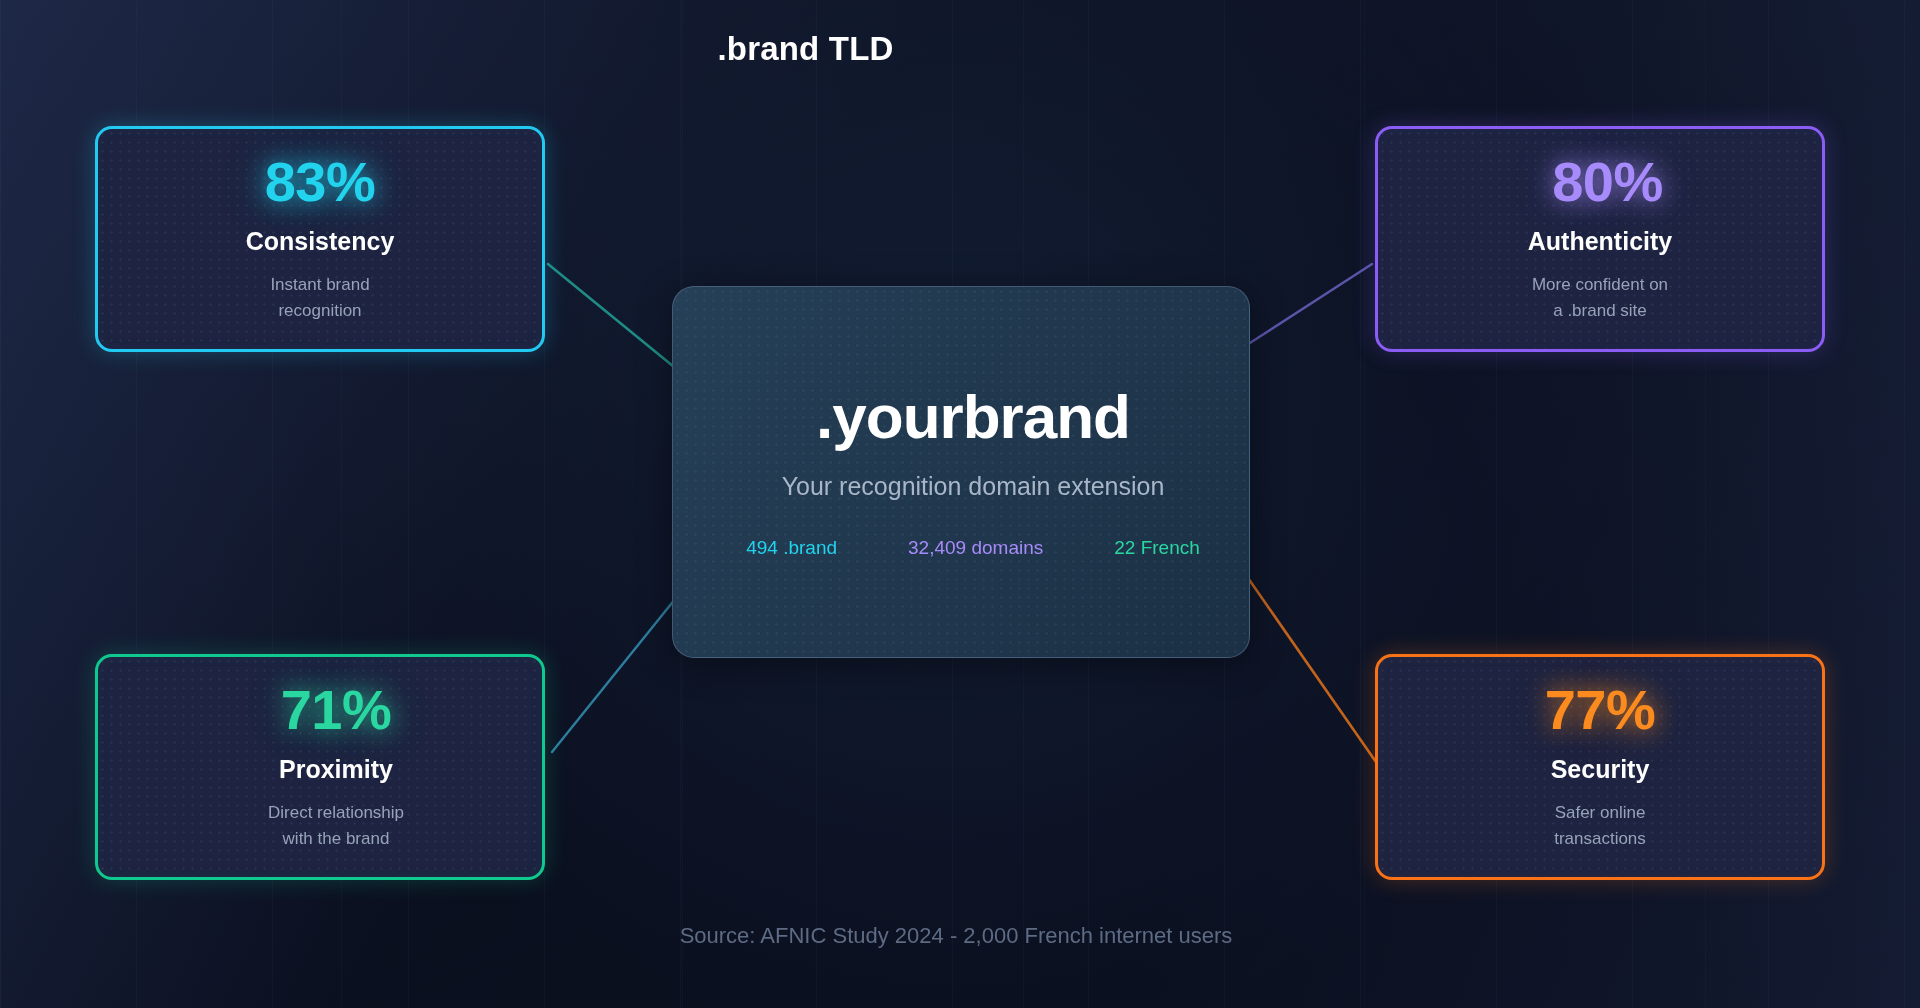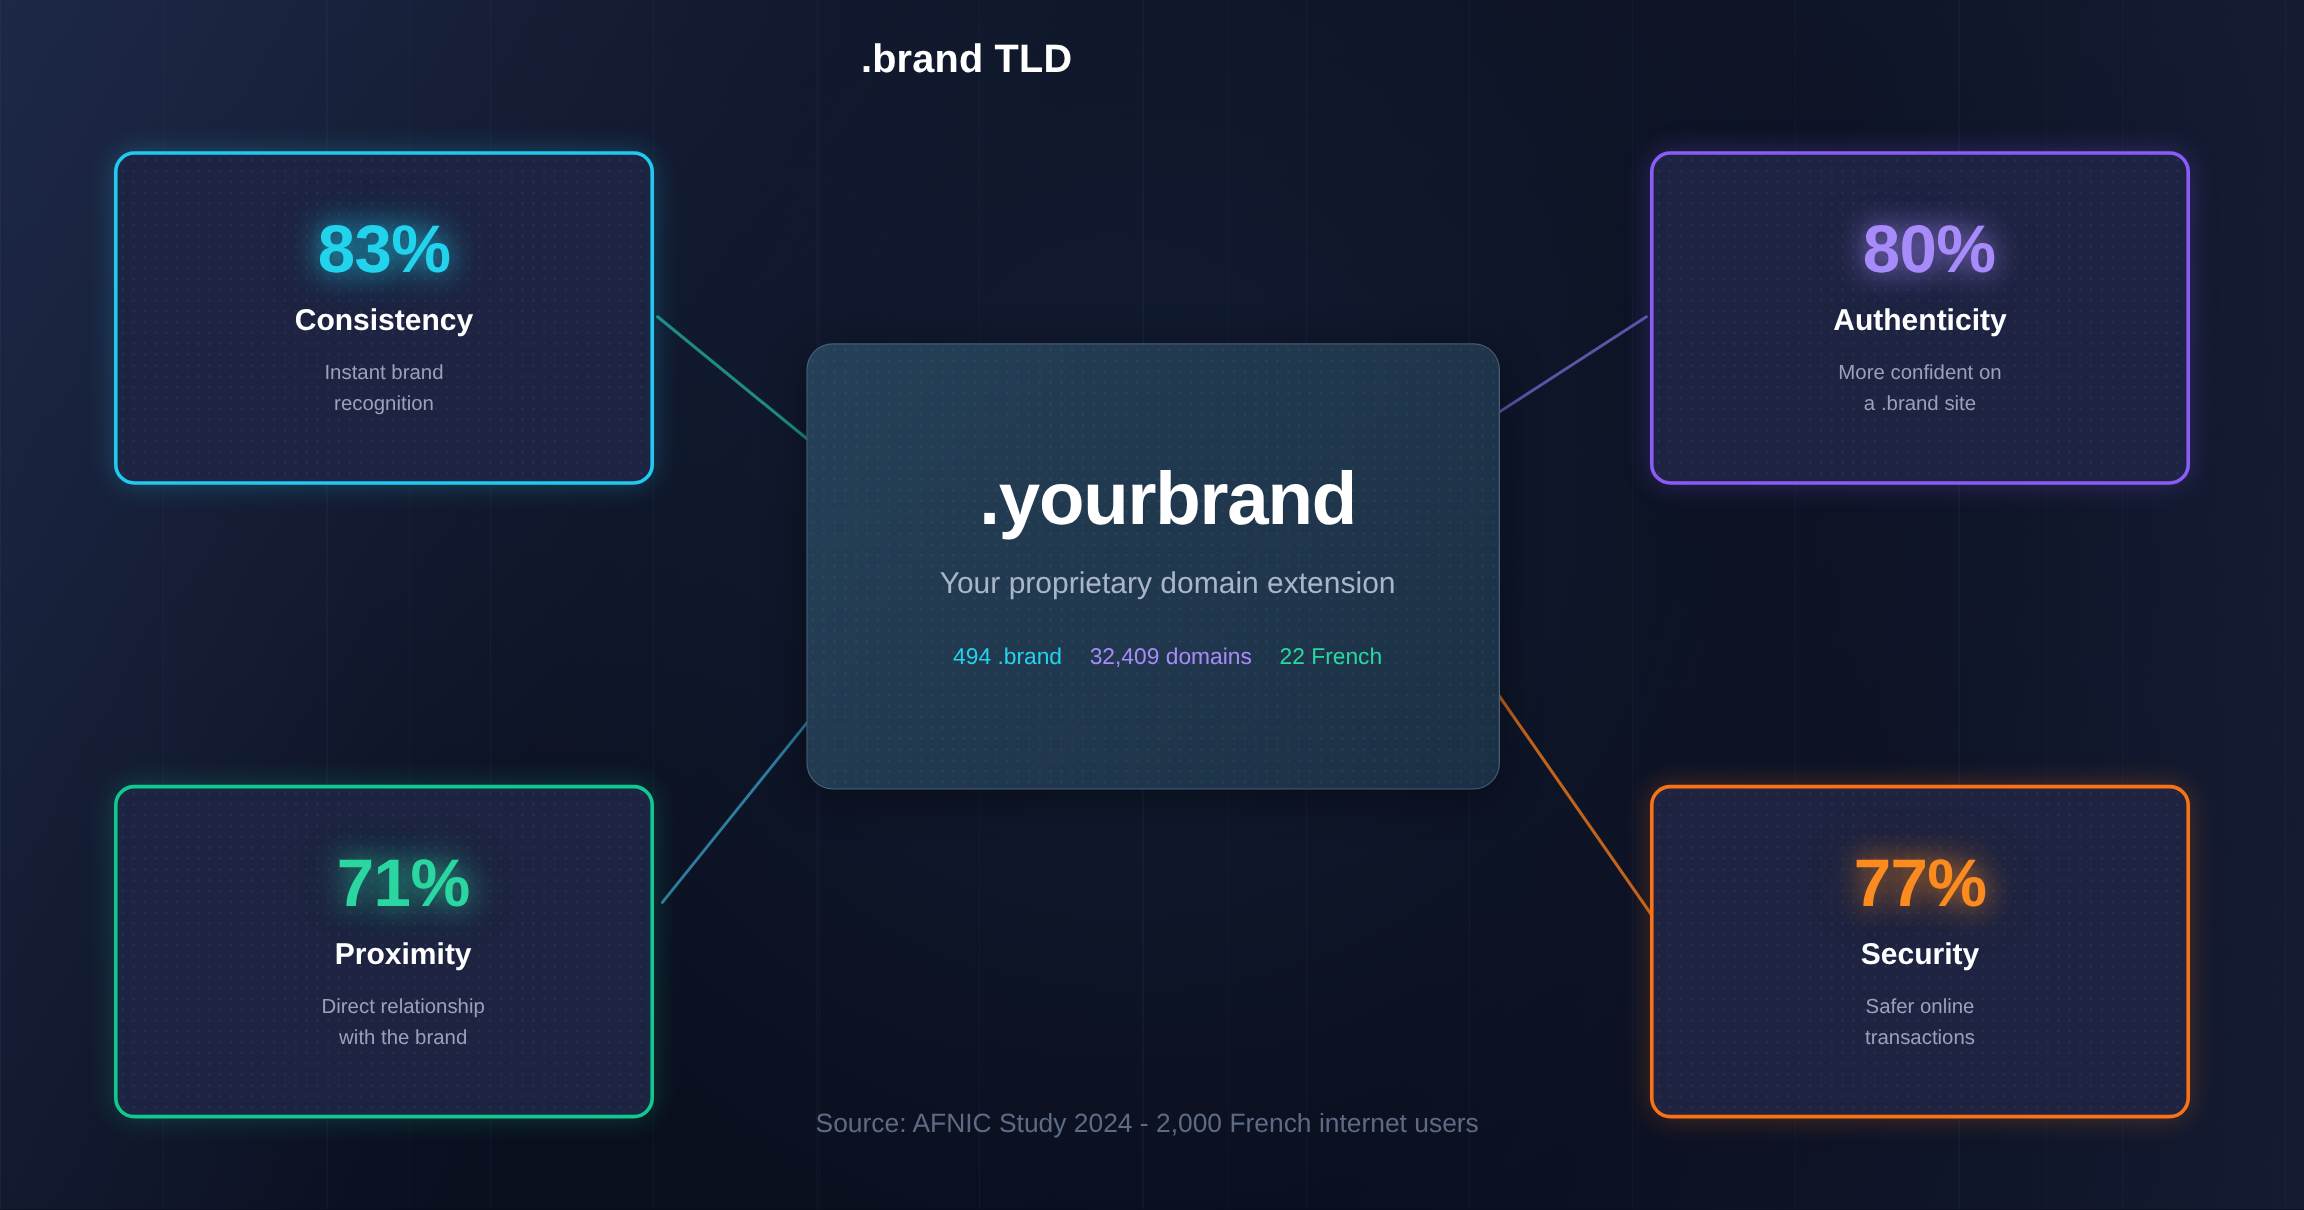--- a/index.html
+++ b/index.html
@@ -72,21 +72,21 @@
     font-size: 33px;
     font-weight: bold;
     color: #ffffff;
     letter-spacing: 0.2px;
   }
 
   
   .stat-card {
     position: absolute;
     width: 450px;
-    height: 278px;
+    height: 226px;
     border-radius: 17px;
     border: 3px solid;
     box-sizing: border-box;
     display: flex;
     flex-direction: column;
     align-items: center;
     justify-content: center;
     background-color: #1d2340;
     background-image: radial-gradient(rgba(150,175,235,0.085) 1px, rgba(0,0,0,0) 1.2px);
     background-size: 9px 9px;
@@ -162,21 +162,21 @@
   #center-card .brand-sub {
     font-size: 25px;
     color: #a9b6c8;
     line-height: 1;
     margin-bottom: 38px;
     font-weight: normal;
   }
   #center-card .brand-stats {
     display: flex;
     align-items: baseline;
-    gap: 23px;
+    gap: 71px;
     font-size: 19px;
     font-weight: normal;
   }
   .brand-stats .bs-0 { color: #22d3ee; }
   .brand-stats .bs-1 { color: #a78bfa; }
   .brand-stats .bs-2 { color: #2ad7a0; }
 
   
   .source-note {
     position: absolute;
@@ -238,21 +238,21 @@
     <div class="pct">77%</div>
     <div class="stat-label">Security</div>
     <div class="stat-desc">
       <span>Safer online</span><br>
       <span>transactions</span>
     </div>
   </div>
 
   <div id="center-card">
     <div class="brand-name">.yourbrand</div>
-    <div class="brand-sub">Your proprietary domain extension</div>
+    <div class="brand-sub">Your recognition domain extension</div>
     <div class="brand-stats">
       <span class="bs-0">494 .brand</span>
       <span class="bs-1">32,409 domains</span>
       <span class="bs-2">22 French</span>
     </div>
   </div>
 
   <div class="source-note">Source: AFNIC Study 2024 - 2,000 French internet users</div>
 
 </div>

